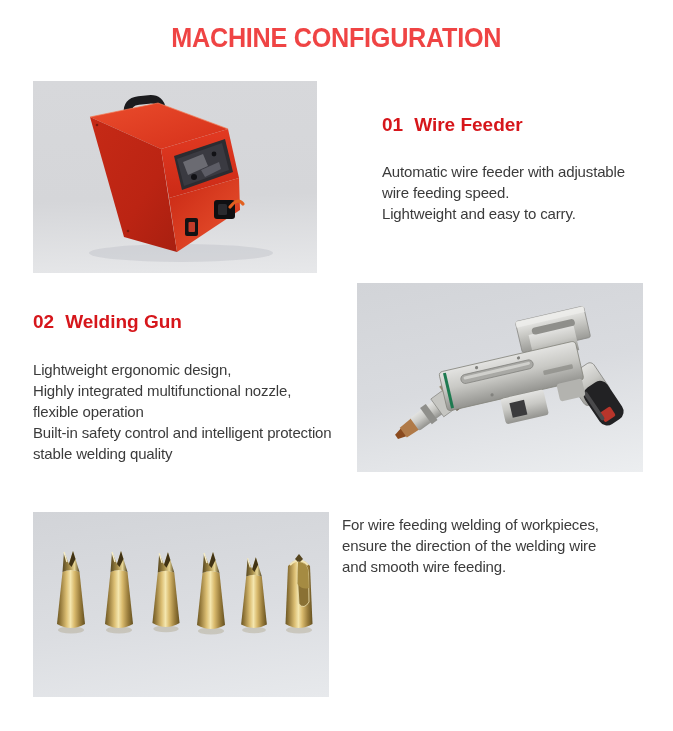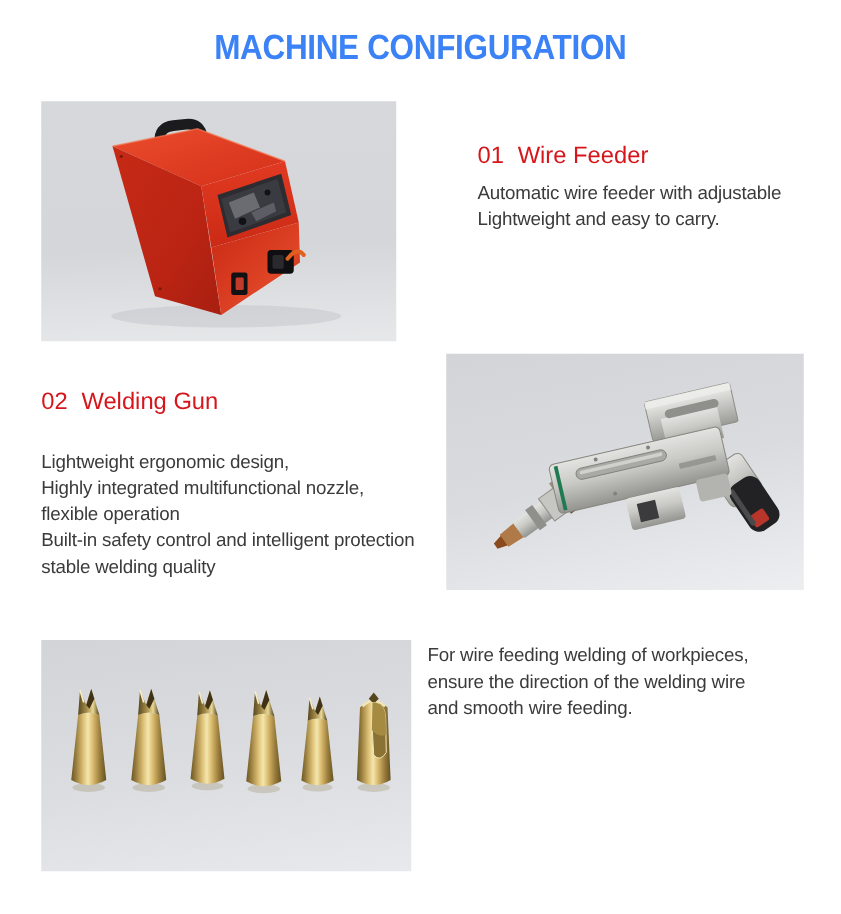--- a/index.html
+++ b/index.html
@@ -2,36 +2,36 @@
 <html><head>
 <meta charset="utf-8">
 <style>
   html,body{margin:0;padding:0}
   body{
     width:673px;height:731px;position:relative;background:#ffffff;
     font-family:"Liberation Sans", sans-serif;overflow:hidden;
   }
   .title{
     position:absolute;top:22px;left:0;width:673px;text-align:center;
-    font-size:28px;font-weight:700;color:#3b82f6;white-space:nowrap;
+    font-size:28px;font-weight:700;color:#ef4444;white-space:nowrap;
   }
   .title .squeeze{display:inline-block;transform:scaleX(0.9);transform-origin:center;letter-spacing:-0.3px}
   .photo{position:absolute;overflow:hidden}
   #img1{left:33px;top:81px;width:284px;height:192px;background:linear-gradient(178deg,#d7d8db 0%,#d5d6d9 60%,#e7e8ea 100%)}
   #img2{left:357px;top:283px;width:286px;height:189px;background:linear-gradient(168deg,#d2d4d8 0%,#d9dbdf 50%,#eceef0 100%)}
   #img3{left:33px;top:512px;width:296px;height:185px;background:linear-gradient(172deg,#d2d4d8 0%,#dbdde1 55%,#e7e9ec 100%)}
   .photo svg{display:block}
   .txt{position:absolute}
   #txt1{left:382px;top:114px}
   #txt2{left:33px;top:311px}
   #txt3{left:342px;top:514px}
-  .sec-h{font-size:19px;font-weight:400;color:#d6161b;line-height:22px;white-space:nowrap}
+  .sec-h{font-size:19px;font-weight:700;color:#d6161b;line-height:22px;white-space:nowrap}
   .sec-h .num{margin-right:11px}
   .bodytext{color:#3b3b3b;font-size:15px;line-height:21px;letter-spacing:-0.15px;white-space:nowrap}
-  #txt1 .bodytext{margin-top:8px}
+  #txt1 .bodytext{margin-top:25px}
   #txt2 .bodytext{margin-top:26px}
   #txt3 .bodytext{}
 </style>
 </head>
 <body>
 
 <div class="title">
   <span class="squeeze">MACHINE CONFIGURATION</span>
 </div>
 
@@ -94,20 +94,21 @@
     <circle cx="95" cy="150" r="1.3" fill="#7e1a0c"></circle>
   </svg>
 </div>
 
 <div class="txt" id="txt1">
   <div class="sec-h">
     <span class="num">01</span><span>Wire Feeder</span>
   </div>
   <div class="bodytext">
     <div>Automatic wire feeder with adjustable</div>
+    <div>wire feeding speed.</div>
     <div>Lightweight and easy to carry.</div>
   </div>
 </div>
 
 <div class="txt" id="txt2">
   <div class="sec-h">
     <span class="num">02</span><span>Welding Gun</span>
   </div>
   <div class="bodytext">
     <div>Lightweight ergonomic design,</div>

